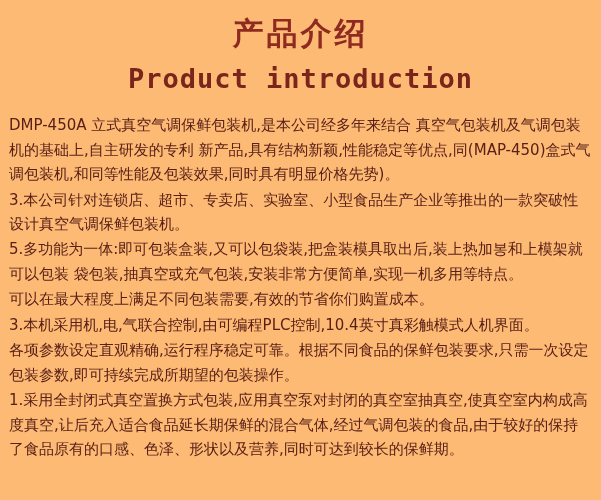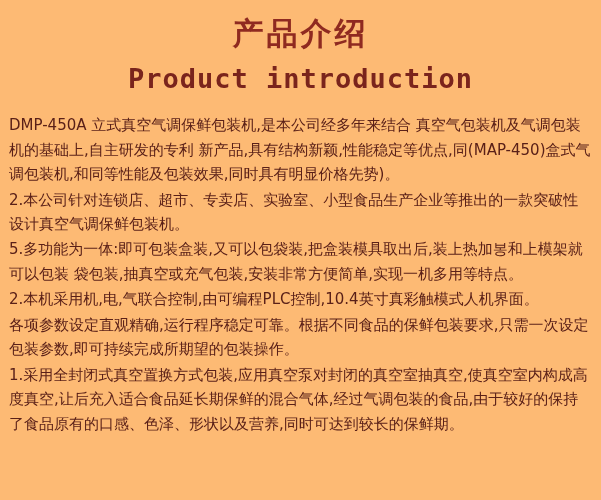--- a/index.html
+++ b/index.html
@@ -61,20 +61,21 @@
 
 <div class="page">
 
   <div class="title-block">
     <div class="title-cn">产品介绍</div>
     <div class="title-en">Product introduction</div>
   </div>
 
   <div class="body-text">
     <p class="para">DMP-450A 立式真空气调保鲜包装机,是本公司经多年来结合 真空气包装机及气调包装机的基础上,自主研发的专利 新产品,具有结构新颖,性能稳定等优点,同(MAP-450)盒式气调包装机,和同等性能及包装效果,同时具有明显价格先势)。</p>
-    <p class="para">2.本公司针对连锁店、超市、专卖店、实验室、小型食品生产企业等推出的一款突破性设计真空气调保鲜包装机。</p>
+    <p class="para">3.本公司针对连锁店、超市、专卖店、实验室、小型食品生产企业等推出的一款突破性设计真空气调保鲜包装机。</p>
     <p class="para">5.多功能为一体:即可包装盒装,又可以包袋装,把盒装模具取出后,装上热加봉和上模架就可以包装 袋包装,抽真空或充气包装,安装非常方便简单,实现一机多用等特点。</p>
-    <p class="para">2.本机采用机,电,气联合控制,由可编程PLC控制,10.4英寸真彩触模式人机界面。</p>
+    <p class="para">可以在最大程度上满足不同包装需要,有效的节省你们购置成本。</p>
+    <p class="para">3.本机采用机,电,气联合控制,由可编程PLC控制,10.4英寸真彩触模式人机界面。</p>
     <p class="para">各项参数设定直观精确,运行程序稳定可靠。根据不同食品的保鲜包装要求,只需一次设定包装参数,即可持续完成所期望的包装操作。</p>
     <p class="para">1.采用全封闭式真空置换方式包装,应用真空泵对封闭的真空室抽真空,使真空室内构成高度真空,让后充入适合食品延长期保鲜的混合气体,经过气调包装的食品,由于较好的保持了食品原有的口感、色泽、形状以及营养,同时可达到较长的保鲜期。</p>
   </div>
 
 </div>
 
 </body></html>

